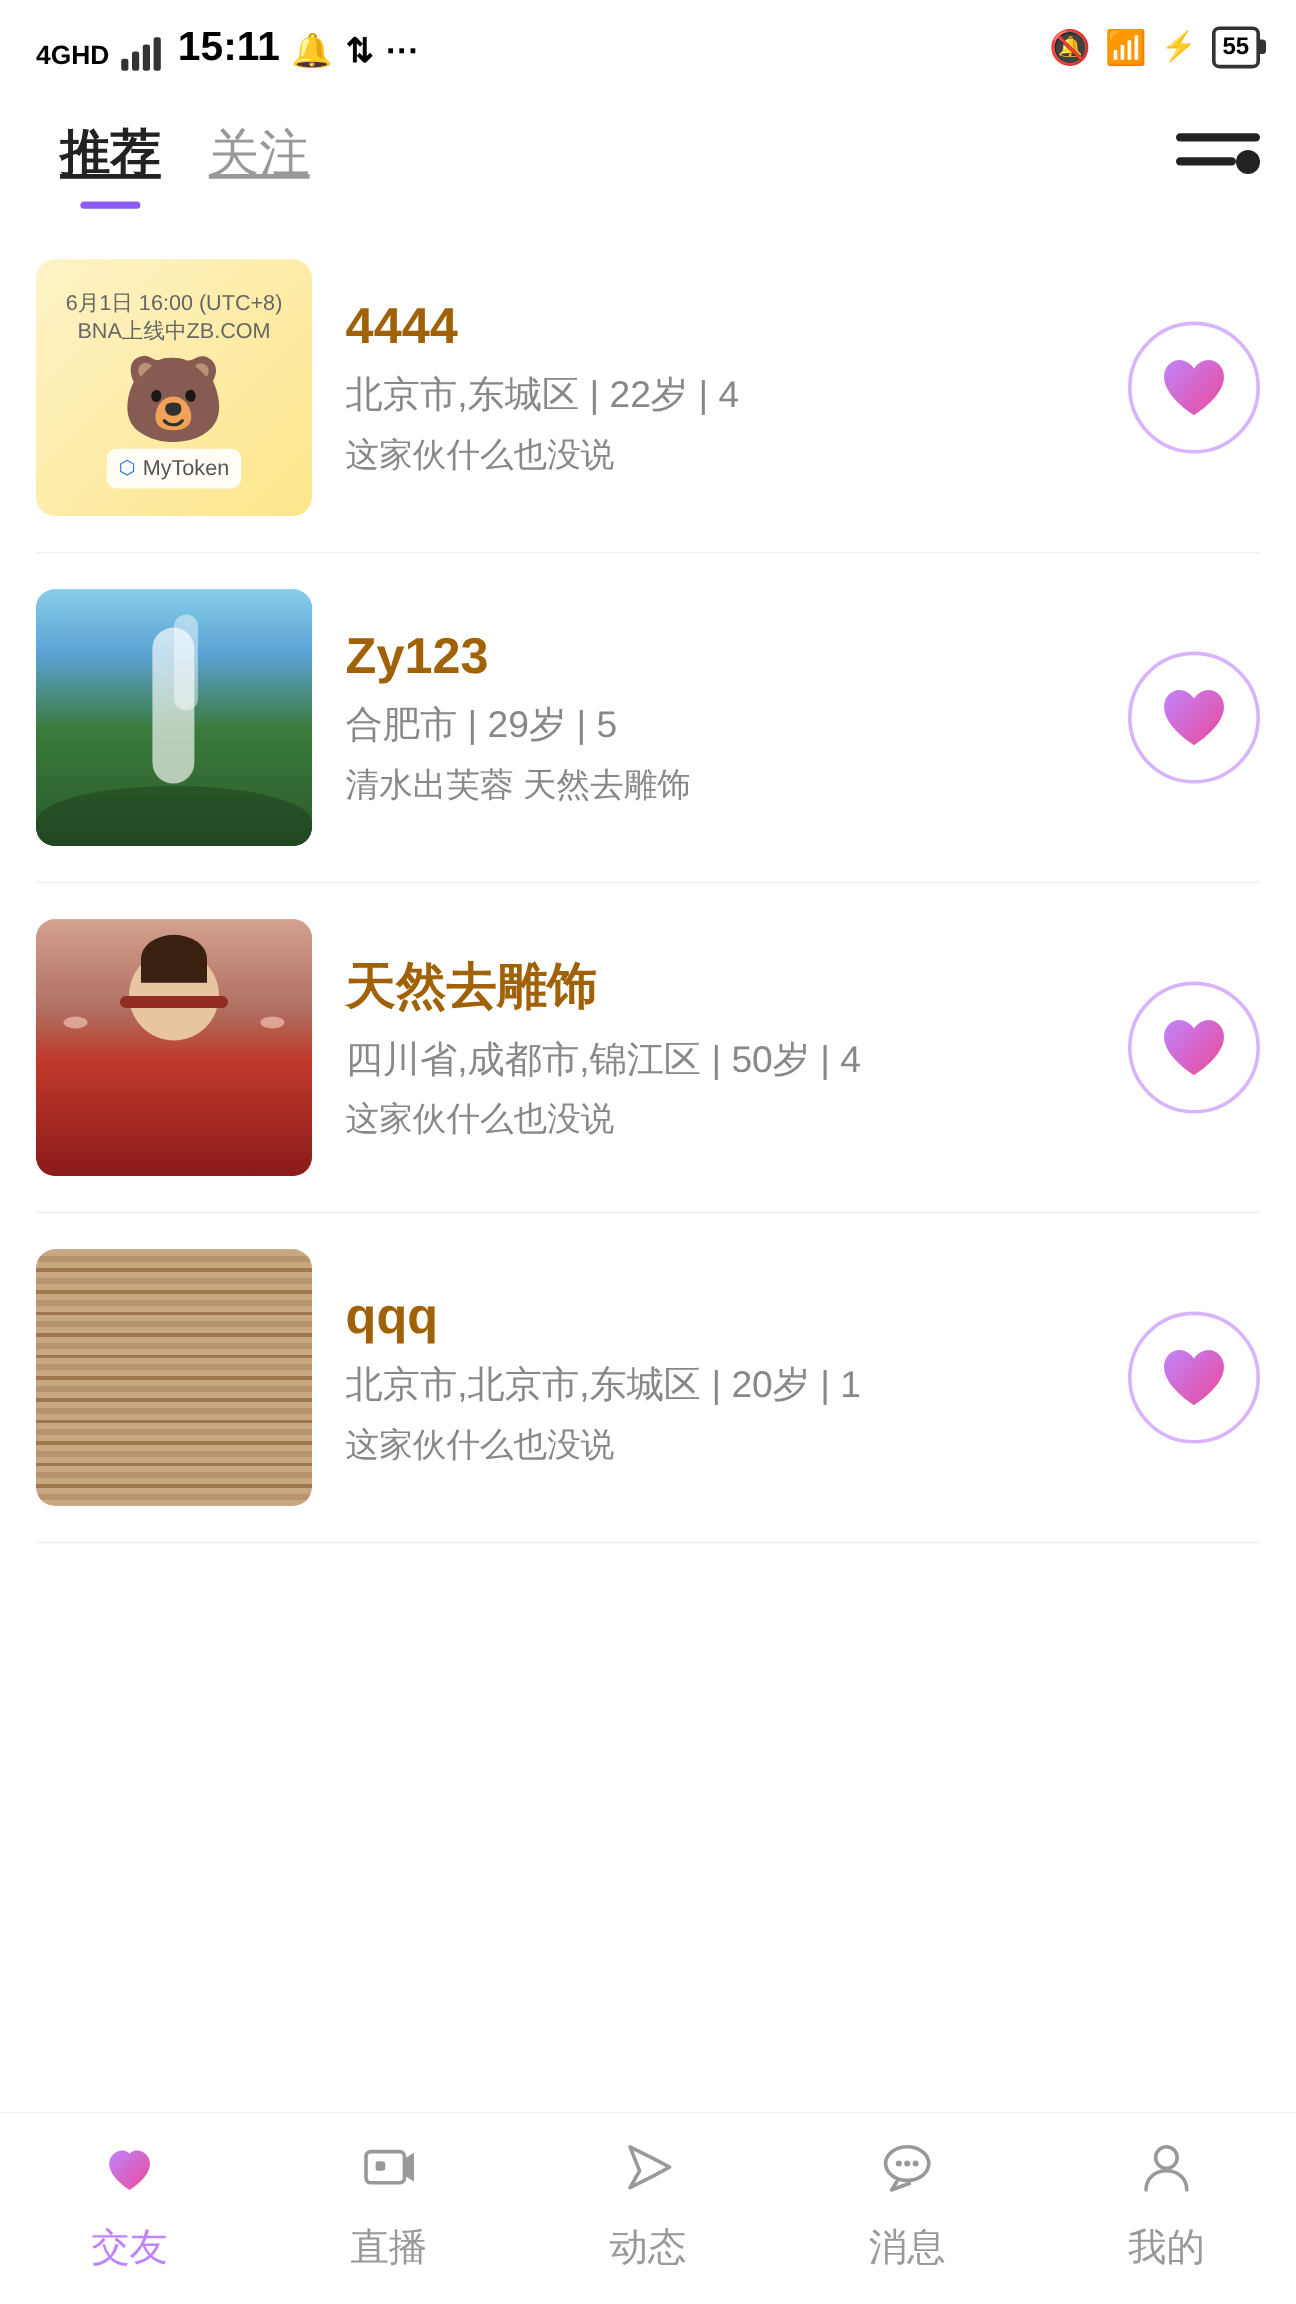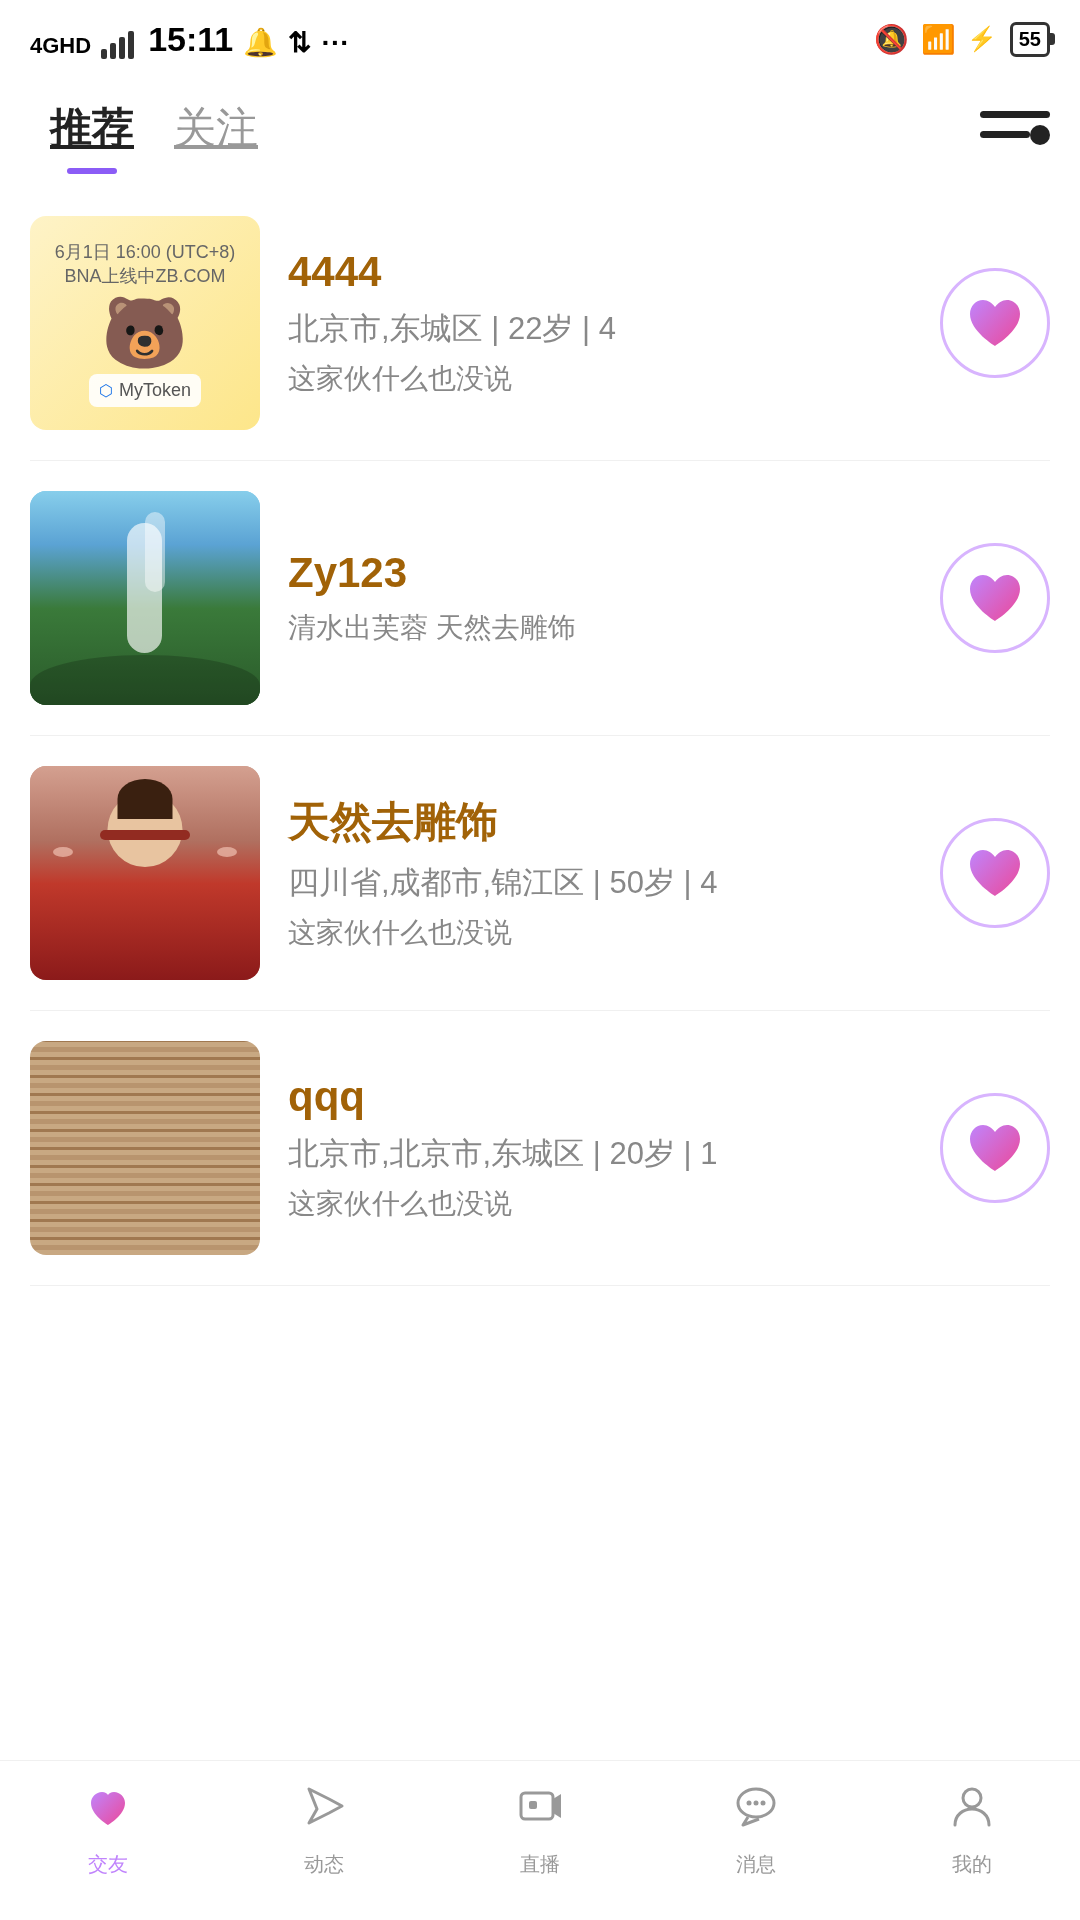--- a/index.html
+++ b/index.html
@@ -199,21 +199,21 @@
 
     .nav-icon {
       font-size: 50px;
       color: #999;
     }
     .nav-icon.active {
       color: #c084fc;
     }
 
     .nav-label {
-      font-size: 20px;
+      font-size: 32px;
       color: #999;
     }
     .nav-label.active {
       color: #c084fc;
     }
 
     .signal-bars {
       display: flex;
       gap: 3px;
       align-items: flex-end;
@@ -338,20 +338,21 @@
   <div class="user-card">
     <div class="user-avatar avatar-waterfall">
       <div style="width:100%;height:100%;background:linear-gradient(180deg,#87ceeb 0%,#5ba3d4 25%,#3a7a3a 55%,#2a5a2a 100%);position:relative;overflow:hidden;">
         <div style="position:absolute;left:42%;top:15%;width:35px;height:130px;background:rgba(255,255,255,0.65);border-radius:18px;"></div>
         <div style="position:absolute;left:50%;top:10%;width:20px;height:80px;background:rgba(255,255,255,0.45);border-radius:10px;"></div>
         <div style="position:absolute;bottom:0;left:0;right:0;height:50px;background:rgba(0,0,0,0.2);border-radius:50% 50% 0 0/30px 30px 0 0;"></div>
       </div>
     </div>
     <div class="user-info">
       <div class="user-name">Zy123</div>
+      <div class="user-meta">合肥市 | 29岁 | 5</div>
       <div class="user-bio">清水出芙蓉 天然去雕饰</div>
     </div>
     <div class="like-btn">
       <svg width="60" height="55" viewBox="0 0 60 55" fill="none" xmlns="http://www.w3.org/2000/svg">
         <path d="M30 50 C30 50 5 35 5 18 C5 10 11 4 18 4 C23 4 27 7 30 11 C33 7 37 4 42 4 C49 4 55 10 55 18 C55 35 30 50 30 50Z" fill="url(#heartGrad2)"></path>
         <defs>
           <linearGradient id="heartGrad2" x1="5" y1="4" x2="55" y2="50" gradientUnits="userSpaceOnUse">
             <stop offset="0%" stop-color="#c084fc"></stop>
             <stop offset="100%" stop-color="#ec4899"></stop>
           </linearGradient>
@@ -425,35 +426,35 @@
           </linearGradient>
         </defs>
       </svg>
     </div>
     <span class="nav-label active">交友</span>
   </div>
 
   <div class="nav-item">
     <div class="nav-icon">
       <svg width="50" height="50" viewBox="0 0 50 50" fill="none">
-        <path d="M43 25 L30 18 L10 8 L18 28 L10 42 L30 32 Z" stroke="#999" stroke-width="3" fill="none" stroke-linejoin="round"></path>
-      </svg>
-    </div>
-    <span class="nav-label">动态</span>
+        <rect x="6" y="12" width="32" height="26" rx="4" stroke="#999" stroke-width="3" fill="none"></rect>
+        <polygon points="38,18 46,13 46,37 38,32" fill="#999"></polygon>
+        <rect x="14" y="20" width="8" height="8" rx="2" fill="#999"></rect>
+      </svg>
+    </div>
+    <span class="nav-label">直播</span>
   </div>
 
   <div class="nav-item">
     <div class="nav-icon">
       <svg width="50" height="50" viewBox="0 0 50 50" fill="none">
-        <rect x="6" y="12" width="32" height="26" rx="4" stroke="#999" stroke-width="3" fill="none"></rect>
-        <polygon points="38,18 46,13 46,37 38,32" fill="#999"></polygon>
-        <rect x="14" y="20" width="8" height="8" rx="2" fill="#999"></rect>
-      </svg>
-    </div>
-    <span class="nav-label">直播</span>
+        <path d="M43 25 L30 18 L10 8 L18 28 L10 42 L30 32 Z" stroke="#999" stroke-width="3" fill="none" stroke-linejoin="round"></path>
+      </svg>
+    </div>
+    <span class="nav-label">动态</span>
   </div>
 
   <div class="nav-item">
     <div class="nav-icon">
       <svg width="50" height="50" viewBox="0 0 50 50" fill="none">
         <ellipse cx="25" cy="22" rx="18" ry="14" stroke="#999" stroke-width="3" fill="none"></ellipse>
         <path d="M17 36 L12 44 L28 38" stroke="#999" stroke-width="3" fill="none" stroke-linejoin="round"></path>
         <circle cx="18" cy="22" r="2.5" fill="#999"></circle>
         <circle cx="25" cy="22" r="2.5" fill="#999"></circle>
         <circle cx="32" cy="22" r="2.5" fill="#999"></circle>

